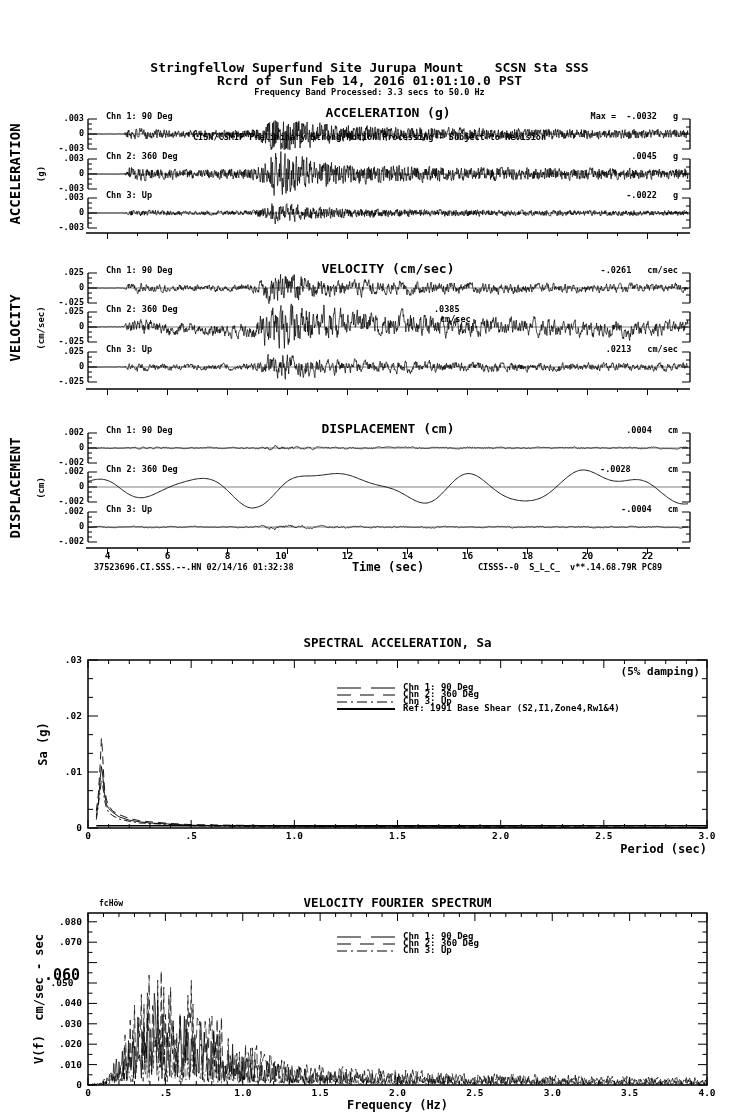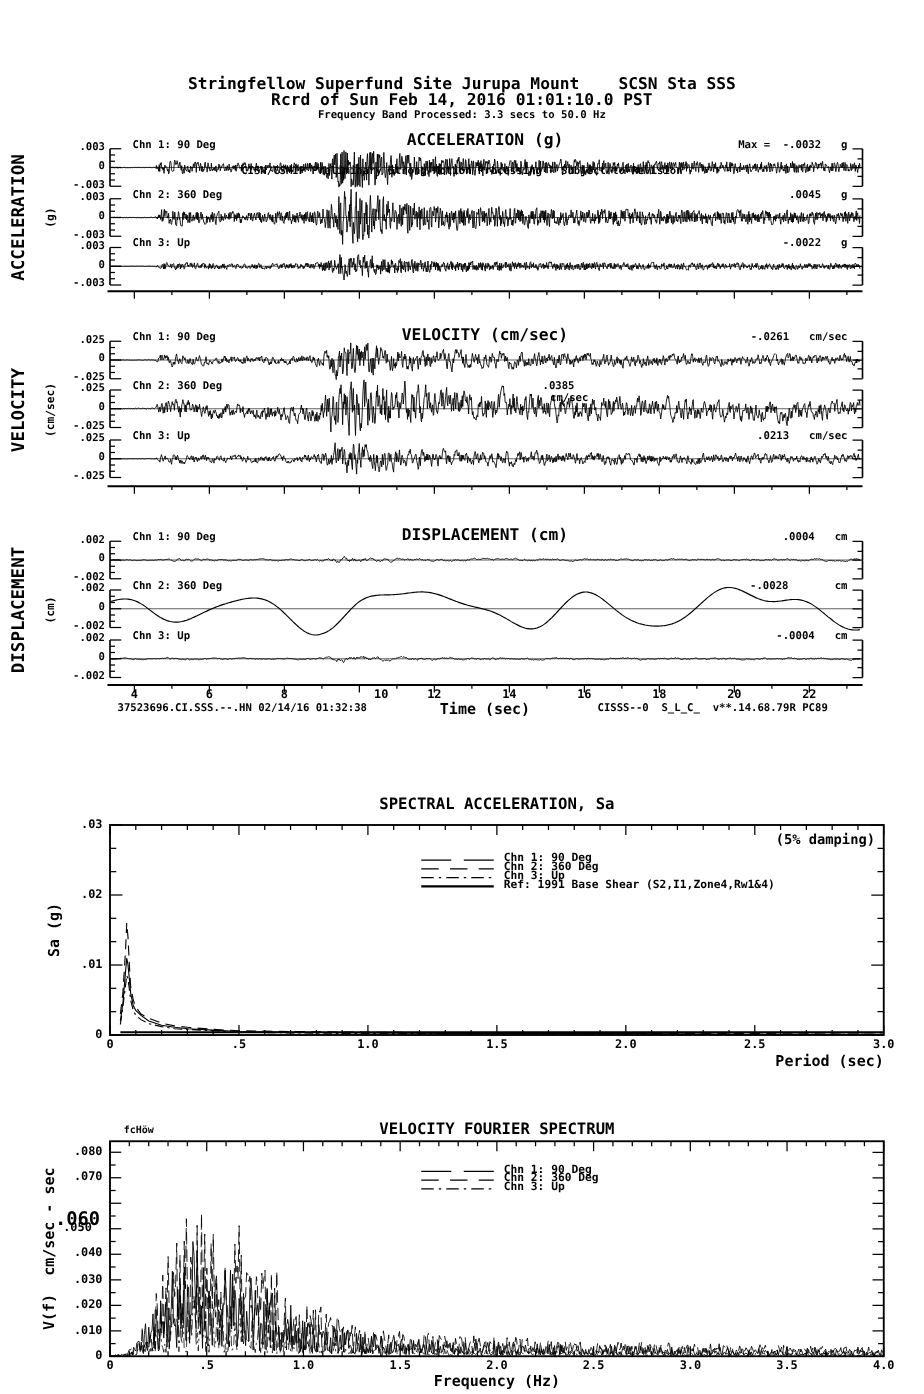--- a/index.html
+++ b/index.html
@@ -499,21 +499,21 @@
       <div class="lab" style="left: 106px; top: 465px; font-size: 8.5px;">Chn 2: 360 Deg</div>
       <div class="lab maxrow" style="left: 400px; top: 465px; width: 278px; gap: 21px;"><span class="p"></span><span class="v">-.0028</span><span class="u">cm</span></div>
       <div class="lab" style="left: 40px; top: 507px; width: 44px; text-align: right; font-size: 8.5px;">.002</div>
       <div class="lab" style="left: 40px; top: 522px; width: 44px; text-align: right; font-size: 8.5px;">0</div>
       <div class="lab" style="left: 40px; top: 537px; width: 44px; text-align: right; font-size: 8.5px;">-.002</div>
       <div class="lab" style="left: 106px; top: 505px; font-size: 8.5px;">Chn 3: Up</div>
       <div class="lab maxrow" style="left: 400px; top: 505px; width: 278px;"><span class="p"></span><span class="v">-.0004</span><span class="u">cm</span></div>
       <div class="lab" style="left: 92.5px; top: 551px; width: 30px; text-align: center; font-size: 9.5px;">4</div>
       <div class="lab" style="left: 152.5px; top: 551px; width: 30px; text-align: center; font-size: 9.5px;">6</div>
       <div class="lab" style="left: 212.5px; top: 551px; width: 30px; text-align: center; font-size: 9.5px;">8</div>
-      <div class="lab" style="left: 290px; top: 551px; width: 30px; text-align: center; font-size: 9.5px;">10</div>
+      <div class="lab" style="left: 266px; top: 551px; width: 30px; text-align: center; font-size: 9.5px;">10</div>
       <div class="lab" style="left: 332.5px; top: 551px; width: 30px; text-align: center; font-size: 9.5px;">12</div>
       <div class="lab" style="left: 392.5px; top: 551px; width: 30px; text-align: center; font-size: 9.5px;">14</div>
       <div class="lab" style="left: 452.5px; top: 551px; width: 30px; text-align: center; font-size: 9.5px;">16</div>
       <div class="lab" style="left: 512.5px; top: 551px; width: 30px; text-align: center; font-size: 9.5px;">18</div>
       <div class="lab" style="left: 572.5px; top: 551px; width: 30px; text-align: center; font-size: 9.5px;">20</div>
       <div class="lab" style="left: 632.5px; top: 551px; width: 30px; text-align: center; font-size: 9.5px;">22</div>
       <div class="lab" style="left: 94px; top: 563px; font-size: 8.5px;">37523696.CI.SSS.--.HN 02/14/16 01:32:38</div>
       <div class="lab" style="left: 88px; top: 561px; width: 600px; text-align: center; font-size: 12px;">Time (sec)</div>
       <div class="lab" style="left: 478px; top: 563px; font-size: 8.5px;">CISSS--0  S_L_C_  v**.14.68.79R PC89</div>
       <div class="lab" style="left: 88px; top: 636px; width: 619px; text-align: center; font-size: 12.5px;">SPECTRAL ACCELERATION, Sa</div>

